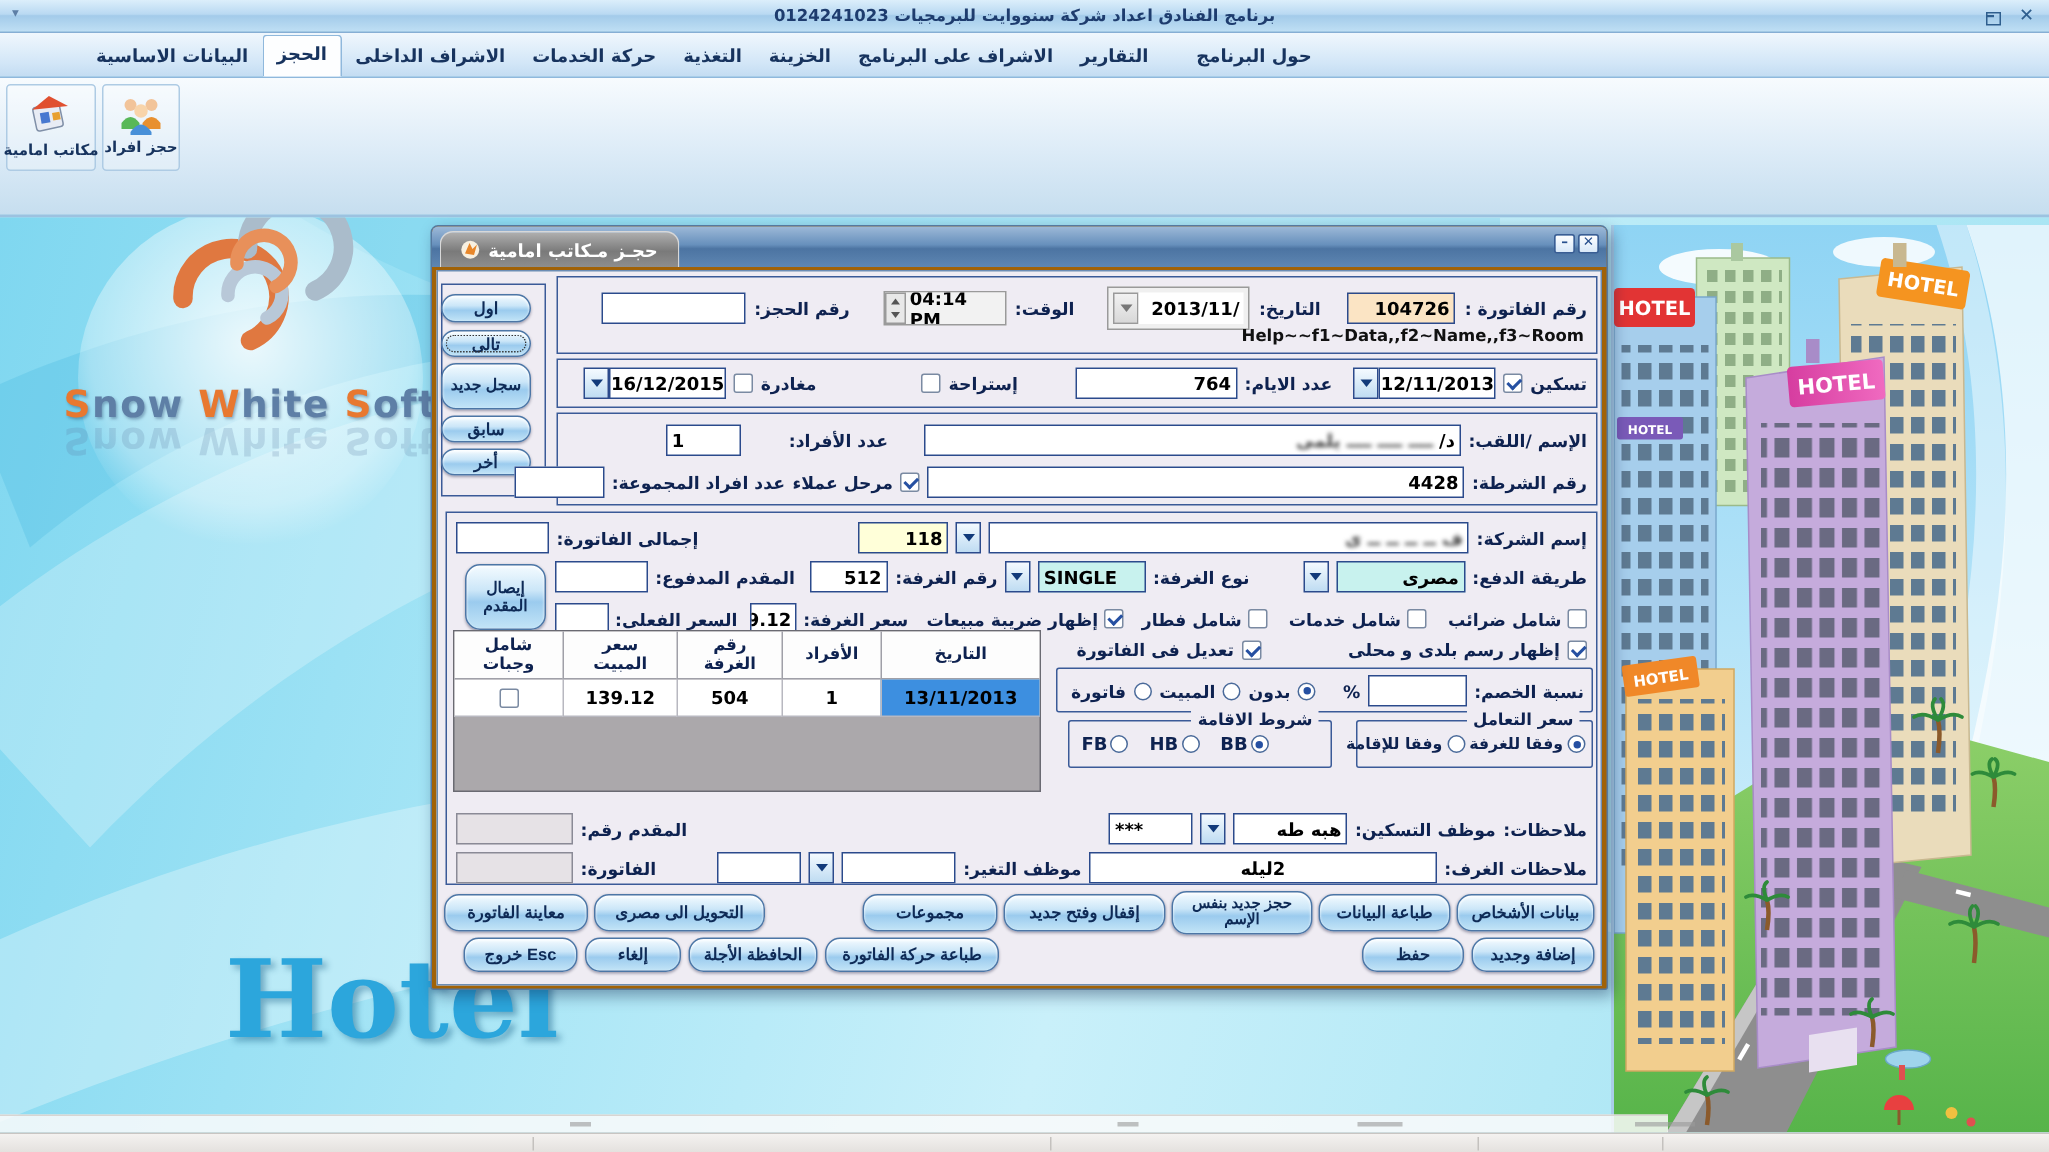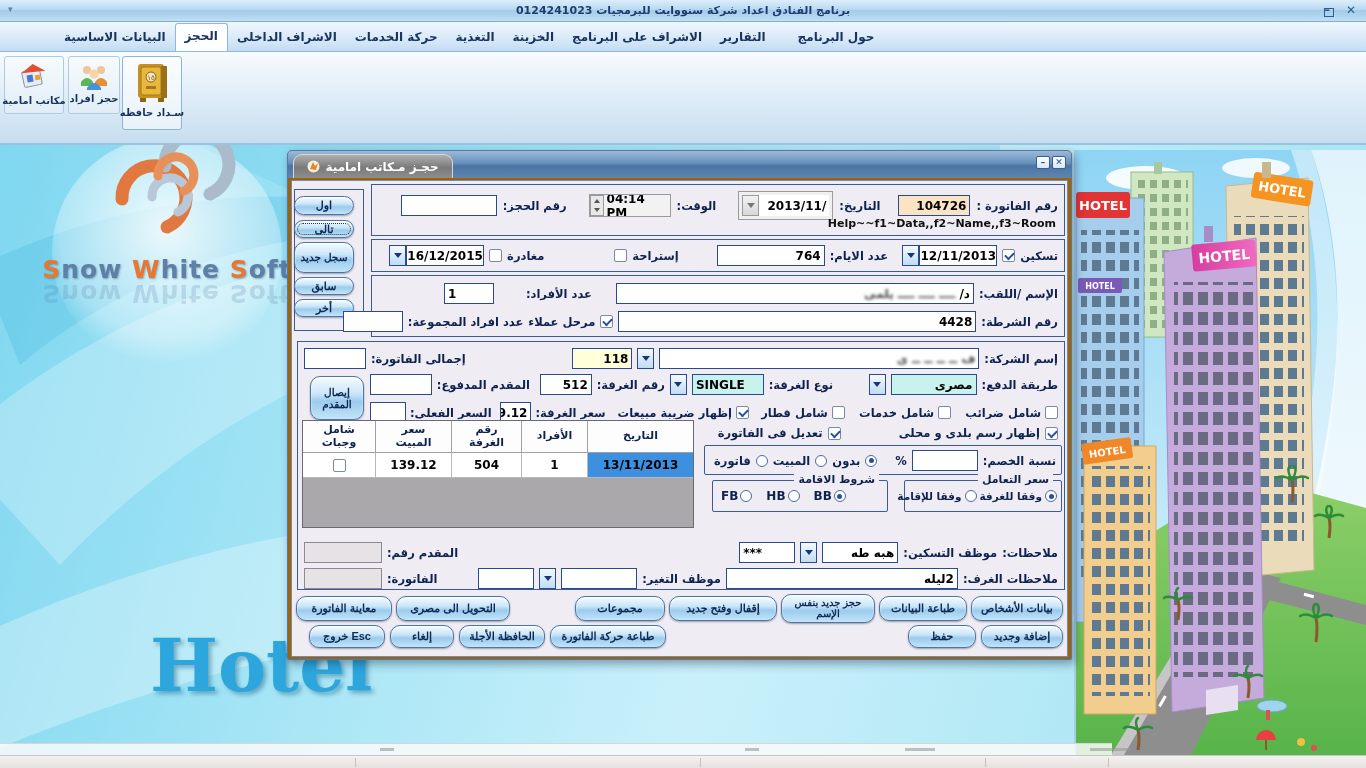--- a/index.html
+++ b/index.html
@@ -143,33 +143,20 @@
   <div class="tool-btn" id="tool2" style="left:68px;width:52px;height:58px">
     <svg width="30" height="28" viewBox="0 0 30 28">
       <circle cx="8" cy="8" r="4" fill="#F2C49A"></circle>
         <path d="M2,20 q6,-8 12,0 v4 h-12 z" fill="#58B858"></path>
       <circle cx="22" cy="8" r="4" fill="#F2C49A"></circle>
         <path d="M16,20 q6,-8 12,0 v4 h-12 z" fill="#E89030"></path>
       <circle cx="15" cy="12" r="4.5" fill="#F8D4AA"></circle>
         <path d="M8,26 q7,-10 14,0 v2 h-14 z" fill="#4890D8"></path>
     </svg>
     <span class="tlabel">حجز افراد</span>
-  </div>
-  <div class="tool-btn" id="tool3" style="left:122px;width:60px;height:74px">
-    <svg width="40" height="42" viewBox="0 0 40 42">
-      <rect x="6" y="2" width="26" height="34" rx="3" fill="#C89020"></rect>
-      <rect x="9" y="5" width="20" height="28" rx="2" fill="#E8B83E" stroke="#A87818"></rect>
-      <rect x="29" y="4" width="6" height="32" fill="#9A7014"></rect>
-      <circle cx="19" cy="15" r="5" fill="#F8E8C0" stroke="#8A6010"></circle>
-      <text x="19" y="18" font-size="7" text-anchor="middle" fill="#7A5008">١٥</text>
-      <rect x="14" y="24" width="10" height="3" fill="#A87818"></rect>
-      <rect x="8" y="36" width="6" height="4" fill="#8A6812"></rect>
-        <rect x="26" y="36" width="6" height="4" fill="#8A6812"></rect>
-    </svg>
-    <span class="tlabel">سـداد حافظه</span>
   </div>
 </div>
 
 <div id="desktop">
   <svg id="swirls" width="1366" height="610" viewBox="0 0 1366 610">
     <path d="M-50,300 C200,80 500,60 760,160 C500,140 250,220 60,420 Z" fill="#FFFFFF" opacity="0.25"></path>
     <path d="M-80,520 C300,320 700,330 1100,480 C700,420 300,470 -40,620 Z" fill="#FFFFFF" opacity="0.3"></path>
     <path d="M200,0 C400,120 700,140 1000,60 L1000,0 Z" fill="#5EC8E8" opacity="0.25"></path>
     <path d="M-20,120 C150,40 330,30 480,90 C330,70 150,110 20,220 Z" fill="#4AB8E0" opacity="0.3"></path>
   </svg>
@@ -573,21 +560,21 @@
       <div class="fld" style="width:56px;direction:ltr;justify-content:flex-start">
           <span>***</span>
         </div>
       <span style="flex:1"></span>
       <span class="lbl">المقدم رقم:</span>
       <div class="fld bg-gray" style="width:78px"></div>
     </div>
 
     <div class="row" style="right:6px;top:226px;gap:5px;left:6px">
       <span class="lbl">ملاحظات الغرف:</span>
-      <div class="fld" style="width:232px;justify-content:flex-start">
+      <div class="fld" style="width:232px;justify-content:center">
           <span>2ليله</span>
         </div>
       <span class="lbl">موظف التغير:</span>
       <div class="fld" style="width:76px"></div>
       <span class="combo-btn">
           <span class="tri"></span>
         </span>
       <div class="fld" style="width:56px"></div>
       <span style="flex:1"></span>
       <span class="lbl">الفاتورة:</span>

